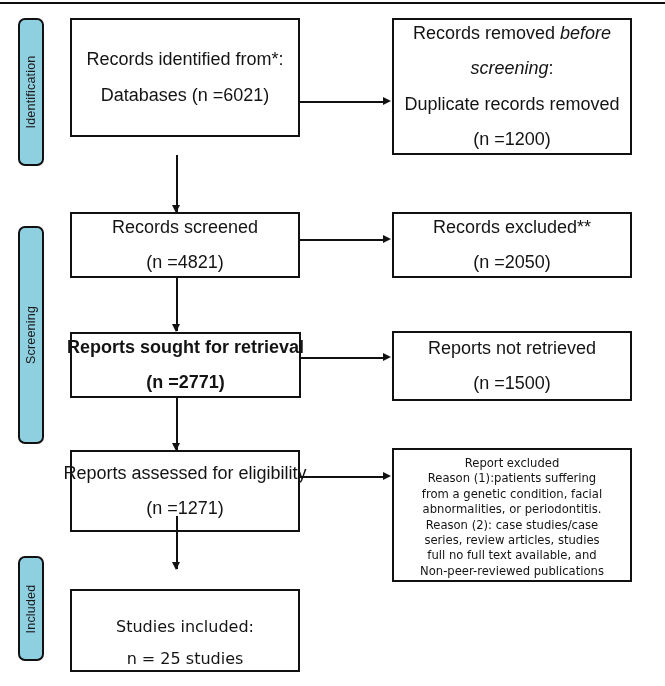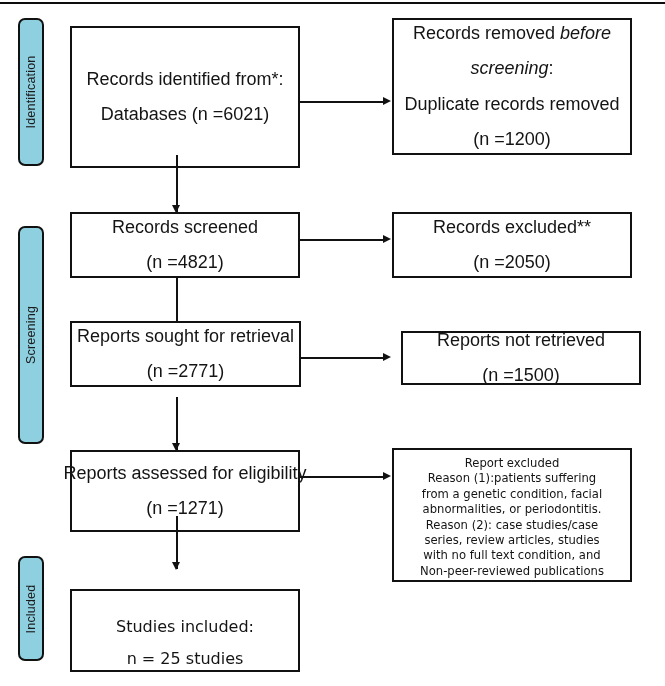--- a/index.html
+++ b/index.html
@@ -129,21 +129,21 @@
   </div>
 
   <div class="stage-tab" style="left:18px; top:226px; width:26px; height:218px;">
     <span class="tab-label">Screening</span>
   </div>
 
   <div class="stage-tab" style="left:18px; top:556px; width:26px; height:105px;">
     <span class="tab-label">Included</span>
   </div>
 
-  <div class="box" style="left:70px; top:26px; width:230px; height:142px;">
+  <div class="box" style="left:70px; top:18px; width:230px; height:119px;">
     <span class="line">Records identified from*:</span>
     <span class="line">Databases (n =6021)</span>
   </div>
 
   <div class="box" style="left:392px; top:18px; width:240px; height:137px;">
     <span class="line">
       <span>Records removed </span><em>before</em>
     </span>
     <span class="line">
       <em>screening</em><span>:</span>
@@ -167,26 +167,26 @@
     <span class="line">Records excluded**</span>
     <span class="line">(n =2050)</span>
   </div>
 
   <div class="conn h" style="left:300px; top:239px; width:84px;"></div>
   <div class="arrow-right" style="left:383px; top:235px;"></div>
 
   <div class="conn v" style="left:176px; top:278px; height:53px;"></div>
   <div class="arrow-down" style="left:172px; top:324px;"></div>
 
-  <div class="box" style="left:70px; top:321px; width:231px; height:66px;">
+  <div class="box" style="left:70px; top:332px; width:231px; height:66px;font-weight:bold;">
     <span class="line">Reports sought for retrieval</span>
     <span class="line">(n =2771)</span>
   </div>
 
-  <div class="box" style="left:392px; top:331px; width:240px; height:54px;margin-left:9px;">
+  <div class="box" style="left:392px; top:331px; width:240px; height:70px;">
     <span class="line">Reports not retrieved</span>
     <span class="line">(n =1500)</span>
   </div>
 
   <div class="conn h" style="left:300px; top:357px; width:84px;"></div>
   <div class="arrow-right" style="left:383px; top:353px;"></div>
 
   <div class="conn v" style="left:176px; top:397px; height:53px;"></div>
   <div class="arrow-down" style="left:172px; top:443px;"></div>
 
@@ -195,21 +195,21 @@
     <span class="line">(n =1271)</span>
   </div>
 
   <div class="box alt-face" style="left:392px; top:448px; width:240px; height:134px;">
     <span class="line">Report excluded</span>
     <span class="line">Reason (1):patients suffering</span>
     <span class="line">from a genetic condition, facial</span>
     <span class="line">abnormalities, or periodontitis.</span>
     <span class="line">Reason (2): case studies/case</span>
     <span class="line">series, review articles, studies</span>
-    <span class="line">with no full text condition, and</span>
+    <span class="line">full no full text available, and</span>
     <span class="line">Non-peer-reviewed publications</span>
   </div>
 
   <div class="conn h" style="left:300px; top:476px; width:84px;"></div>
   <div class="arrow-right" style="left:383px; top:472px;"></div>
 
   <div class="conn v" style="left:176px; top:516px; height:53px;"></div>
   <div class="arrow-down" style="left:172px; top:562px;"></div>
 
   <div class="box included-face" style="left:70px; top:589px; width:230px; height:83px;">

